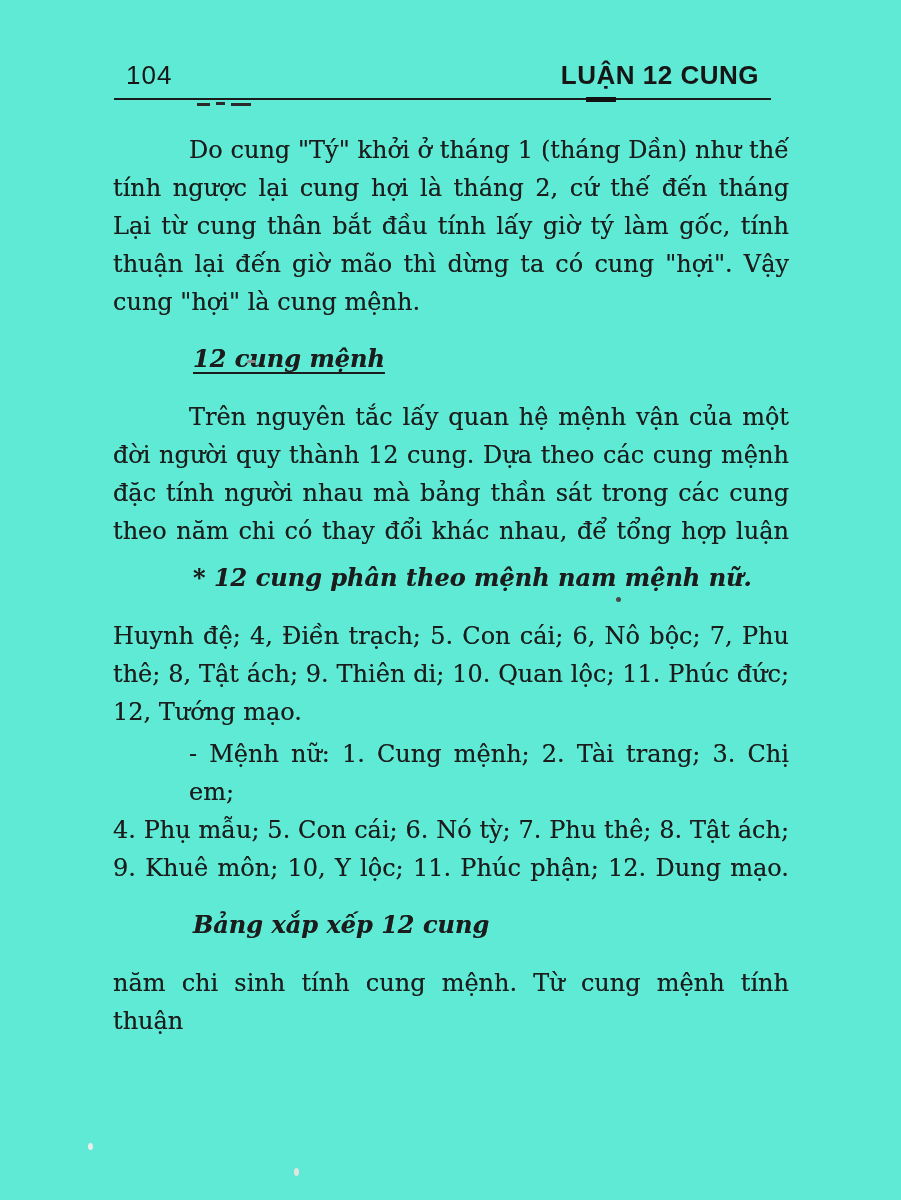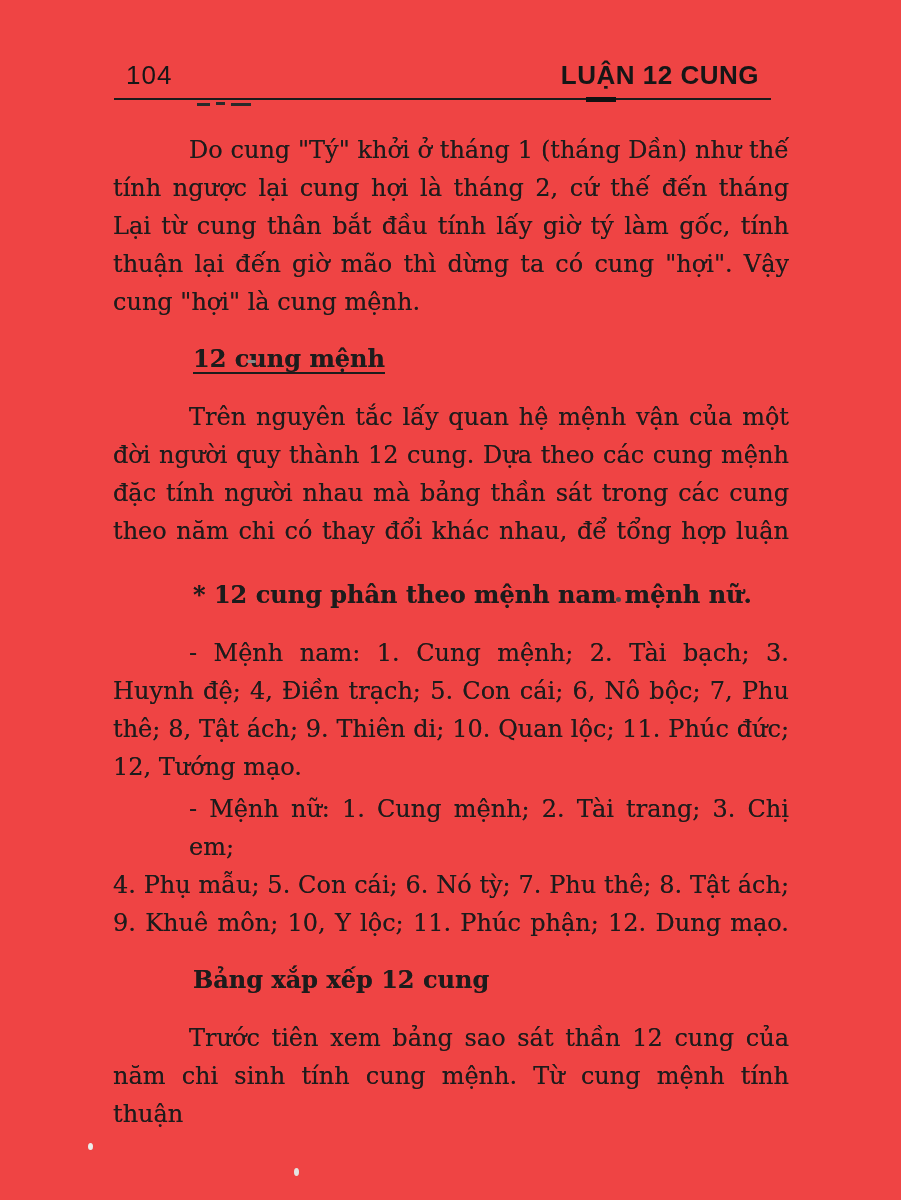--- a/index.html
+++ b/index.html
@@ -1,19 +1,19 @@
 <!DOCTYPE html>
 <html><head>
 <meta charset="utf-8">
 <style>
   html,body{margin:0;padding:0;background:#e9e9e9;}
   .page{
     position:relative;
     width:901px;height:1200px;
-    background:#ef4444;
+    background:#5eead4;
     overflow:hidden;
     font-family:"DejaVu Serif", serif;
     color:#1c1c1c;
   }
   
   .hdr-num{
     position:absolute;left:126px;top:61px;
     font-family:"Liberation Sans","DejaVu Sans",sans-serif;
     font-size:26px;line-height:28px;color:#161616;
     letter-spacing:1px;
@@ -36,22 +36,22 @@
     position:absolute;left:113px;top:131px;width:676px;
     font-size:24px;line-height:38px;
     text-shadow:0 0 0.6px rgba(10,10,10,0.55);
   }
   .para{margin-top:4px;}
   .para.first{margin-top:0;}
   .para.tight{margin-top:20px;}
   .line{text-align:justify;text-align-last:justify;white-space:normal;}
   .line.indent{padding-left:76px;}
   .line.last{text-align-last:left;}
-  .heading{margin-top:19px;padding-left:80px;font-weight:bold;}
-  .heading.tall{margin-top:26px;}
+  .heading{margin-top:19px;padding-left:80px;font-weight:bold;font-style:italic;}
+  .heading.tall{margin-top:9px;}
   .u span{
     text-decoration:underline;
     text-decoration-thickness:2px;
     text-underline-offset:5px;
   }
   
   .speck{position:absolute;border-radius:50%;}
   .s1{left:616px;top:597px;width:5px;height:5px;background:#4a4a4a;}
   .s2{left:247px;top:360px;width:9px;height:3px;background:#8a8a8a;border-radius:2px;}
   .s3{left:88px;top:1143px;width:5px;height:7px;background:#ececea;}
@@ -89,38 +89,36 @@
         <div class="line">đời người quy thành 12 cung. Dựa theo các cung mệnh</div>
         <div class="line">đặc tính người nhau mà bảng thần sát trong các cung</div>
         <div class="line">theo năm chi có thay đổi khác nhau, để tổng hợp luận</div>
       </div>
 
     <div class="heading tall">
       <span>* 12 cung phân theo mệnh nam mệnh nữ.</span>
     </div>
 
     <div class="para tight">
-        <div class="line indent">- Mệnh nam: 1. Cung mệnh; 2. Tài bạch; 3.</div>
         <div class="line">Huynh đệ; 4, Điền trạch; 5. Con cái; 6, Nô bộc; 7, Phu</div>
         <div class="line">thê; 8, Tật ách; 9. Thiên di; 10. Quan lộc; 11. Phúc đức;</div>
         <div class="line last">12, Tướng mạo.</div>
       </div>
 
     <div class="para">
         <div class="line indent">- Mệnh nữ: 1. Cung mệnh; 2. Tài trang; 3. Chị em;</div>
         <div class="line">4. Phụ mẫu; 5. Con cái; 6. Nó tỳ; 7. Phu thê; 8. Tật ách;</div>
         <div class="line">9. Khuê môn; 10, Y lộc; 11. Phúc phận; 12. Dung mạo.</div>
       </div>
 
     <div class="heading">
       <span>Bảng xắp xếp 12 cung</span>
     </div>
 
     <div class="para tight">
-        <div class="line indent">Trước tiên xem bảng sao sát thần 12 cung của</div>
         <div class="line">năm chi sinh tính cung mệnh. Từ cung mệnh tính thuận</div>
       </div>
 
   </div>
 
   <div class="speck s1"></div>
   <div class="speck s2"></div>
   <div class="speck s3"></div>
   <div class="speck s4"></div>
 

